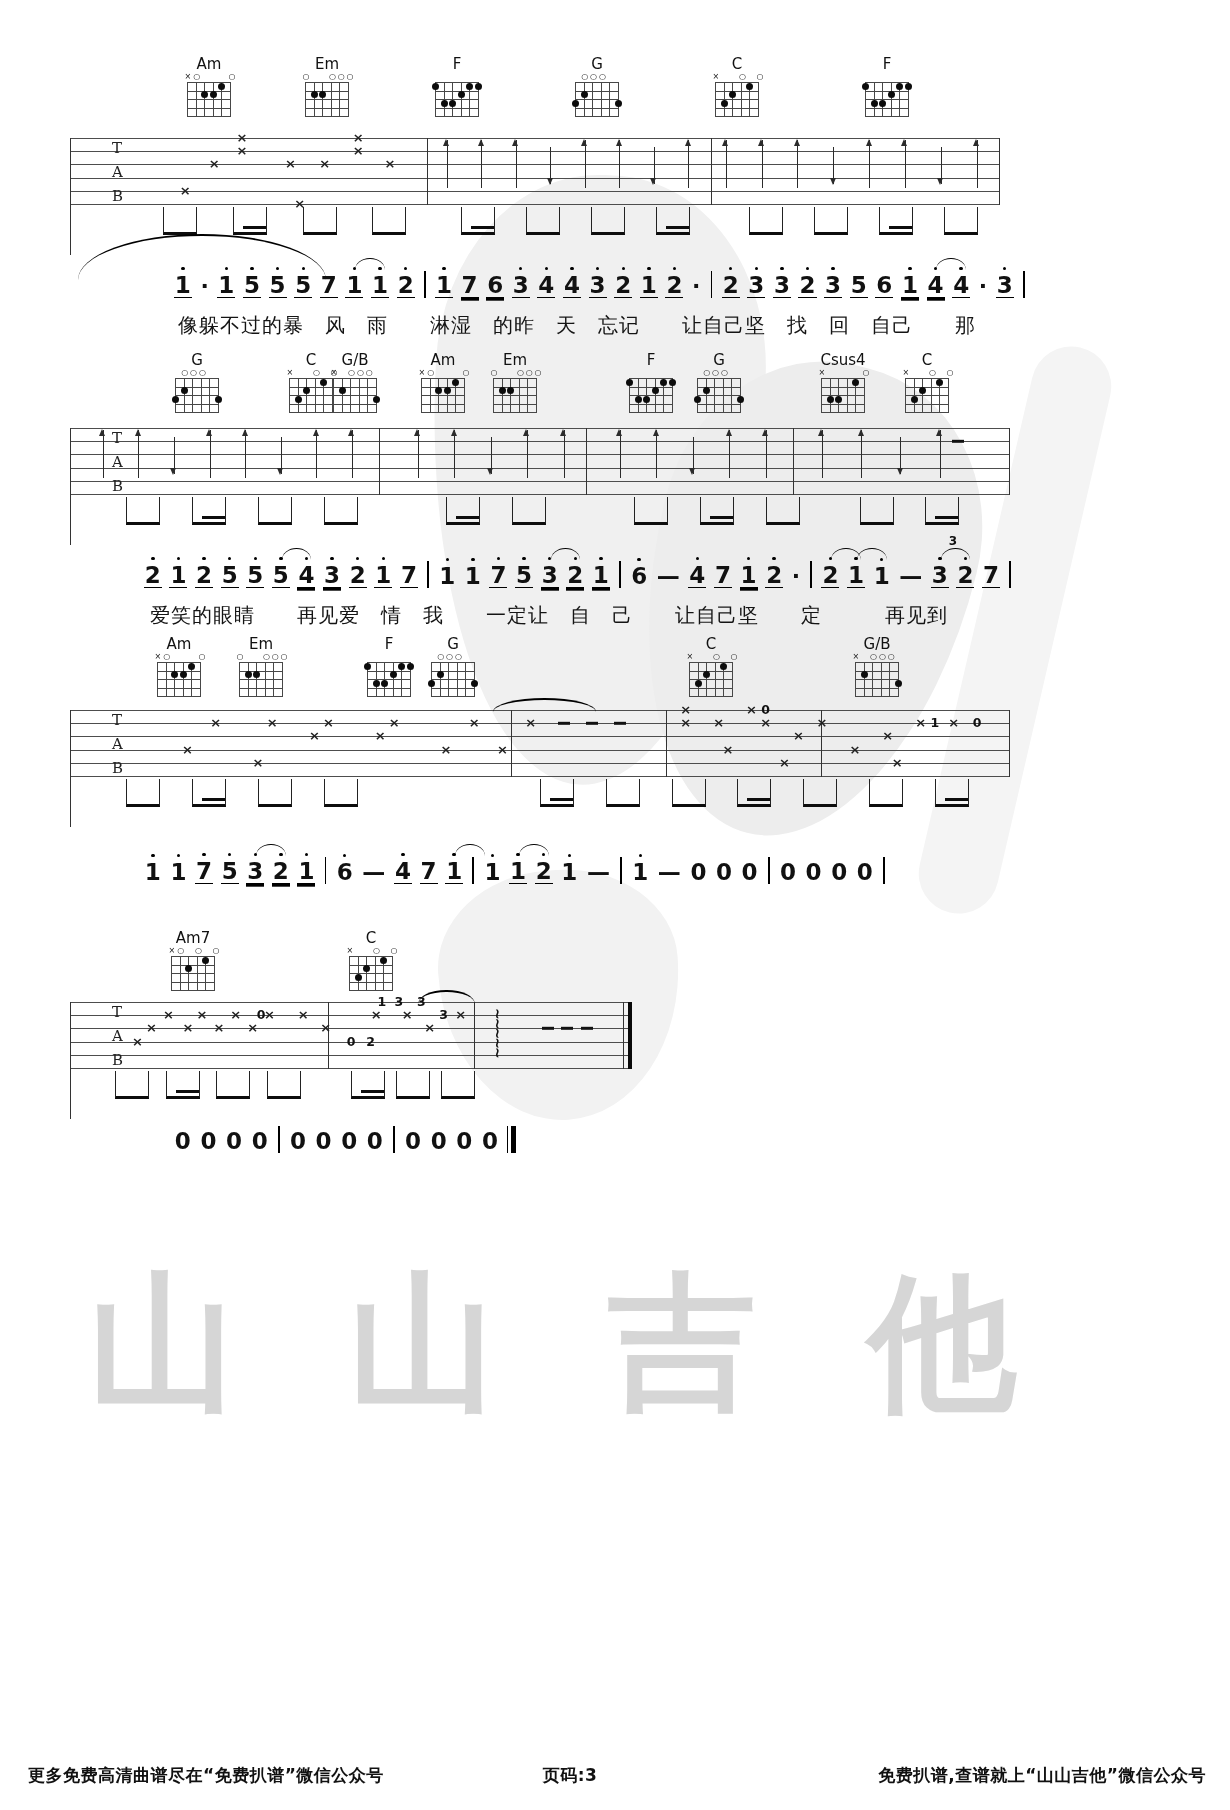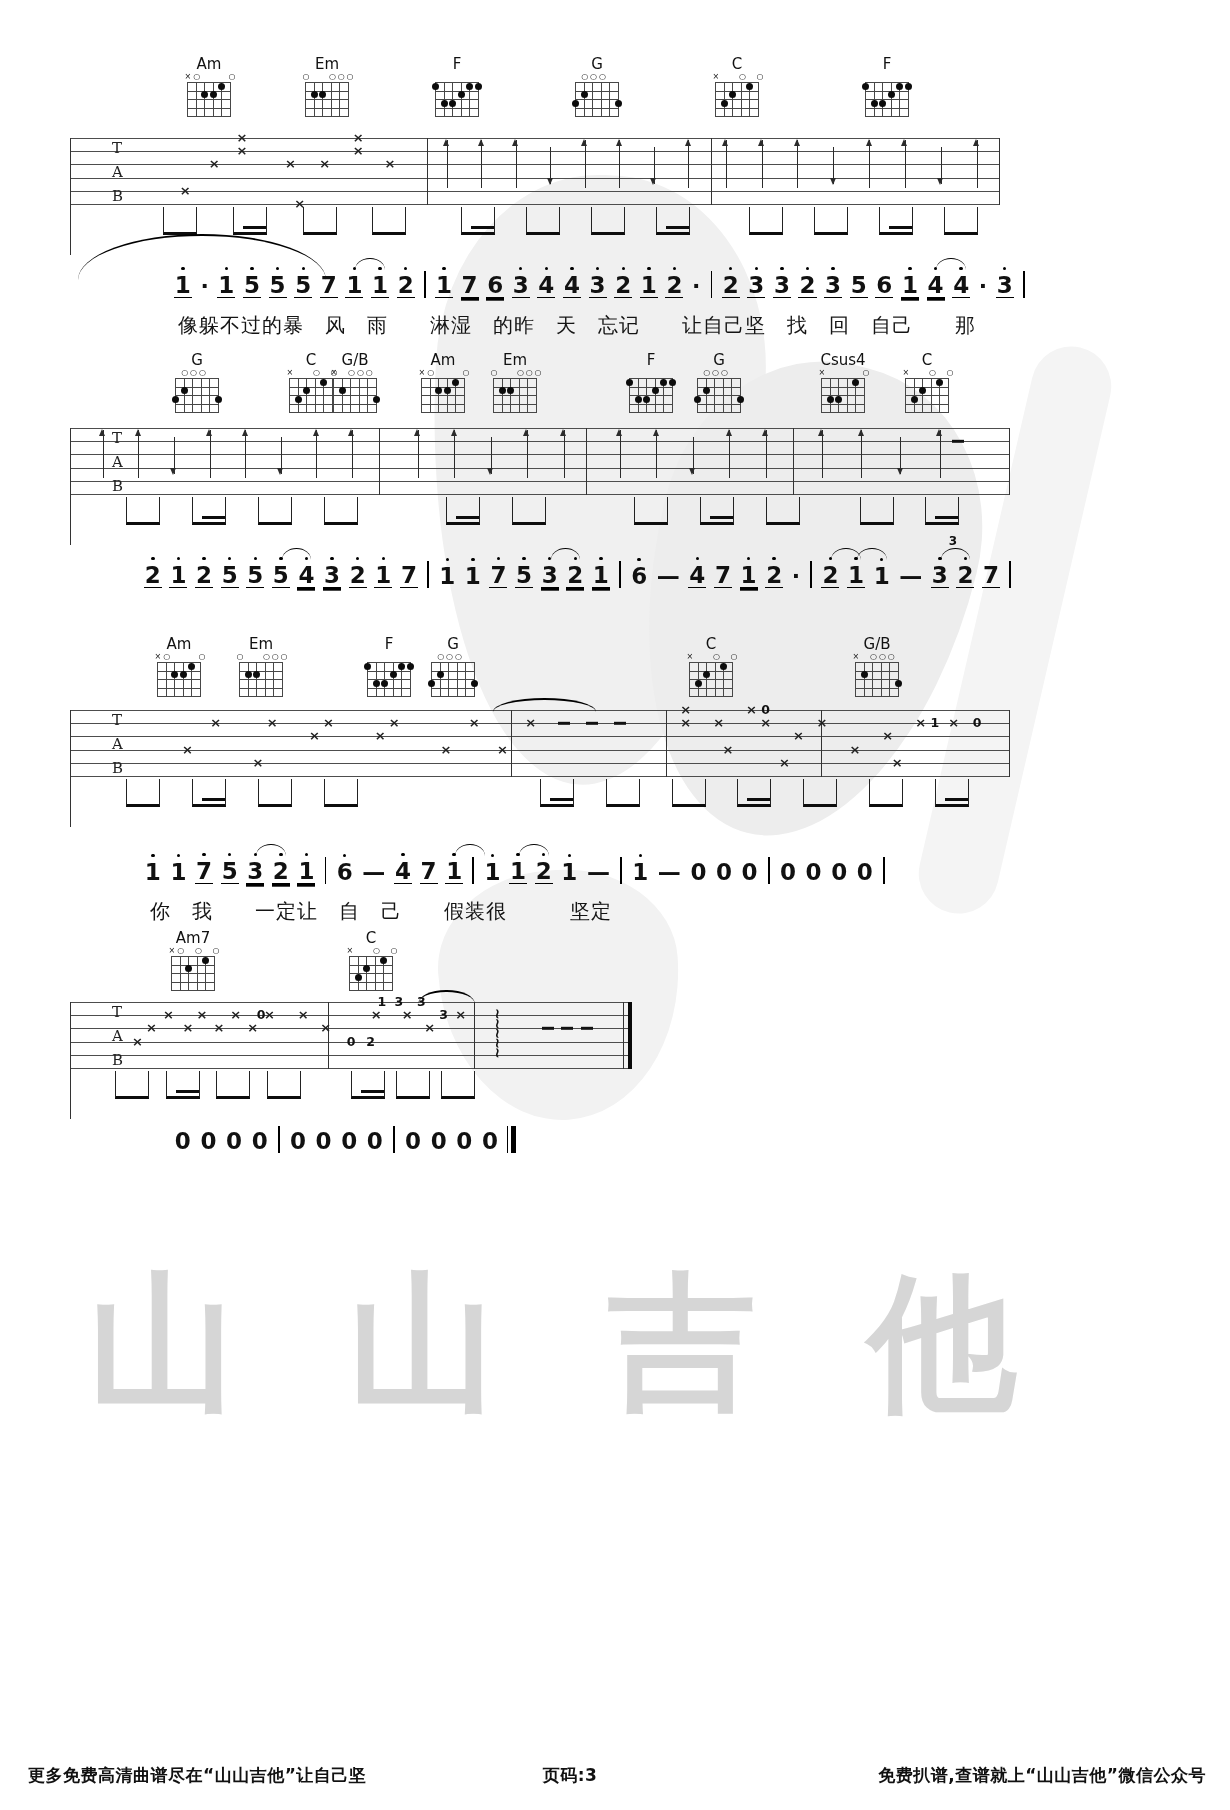--- a/index.html
+++ b/index.html
@@ -78,21 +78,21 @@
 
   <div class="slur" style="left:78px;top:234px;width:248px;height:44px"></div>
 
   <div id="wm">
       <span>山</span>
       <span>山</span>
       <span>吉</span>
       <span>他</span>
     </div>
 
-  <div class="ft" id="ftl">更多免费高清曲谱尽在“山山吉他”让自己坚</div>
+  <div class="ft" id="ftl">更多免费高清曲谱尽在“免费扒谱”微信公众号</div>
   <div class="ft" id="ftc">页码:3</div>
   <div class="ft" id="ftr">免费扒谱,查谱就上“山山吉他”微信公众号</div>
 <div class="chord" style="left: 186px; top: 56px;">
       <div class="cname">Am</div>
       <div class="cmarks">
         <span class="cm" style="left: -2.5px;">×</span>
         <span class="cm" style="left: 6.3px;">○</span>
         <span class="cm" style="left: 41.5px;">○</span>
       </div>
       <div class="cgrid">
@@ -916,20 +916,21 @@
           <i></i>
         </i>
         <b class="dg">2</b>
       </span>
       <span class="nt u1">
         <i class="da"></i>
         <b class="dg">7</b>
       </span>
       <div class="mbar"></div>
     </div>
+    <div class="lyr" style="left: 150px; top: 602px;">爱笑的眼睛　　再见爱　情　我　　一定让　自　己　　让自己坚　　定　　　再见到</div>
     <div class="chord" style="left: 156px; top: 636px;">
       <div class="cname">Am</div>
       <div class="cmarks">
         <span class="cm" style="left: -2.5px;">×</span>
         <span class="cm" style="left: 6.3px;">○</span>
         <span class="cm" style="left: 41.5px;">○</span>
       </div>
       <div class="cgrid">
         <div class="cv" style="left: 0px;"></div>
         <div class="cv" style="left: 8.6px;"></div>
@@ -1261,21 +1262,20 @@
       <span class="nt">
         <i class="da"></i>
         <b class="dg">0</b>
       </span>
       <span class="nt">
         <i class="da"></i>
         <b class="dg">0</b>
       </span>
       <div class="mbar"></div>
     </div>
-    <div class="lyr" style="left: 150px; top: 898px;">你　我　　一定让　自　己　　假装很　　　坚定</div>
     <div class="chord" style="left: 170px; top: 930px;">
       <div class="cname">Am7</div>
       <div class="cmarks">
         <span class="cm" style="left: -2.5px;">×</span>
         <span class="cm" style="left: 6.3px;">○</span>
         <span class="cm" style="left: 23.9px;">○</span>
         <span class="cm" style="left: 41.5px;">○</span>
       </div>
       <div class="cgrid">
         <div class="cv" style="left: 0px;"></div>

